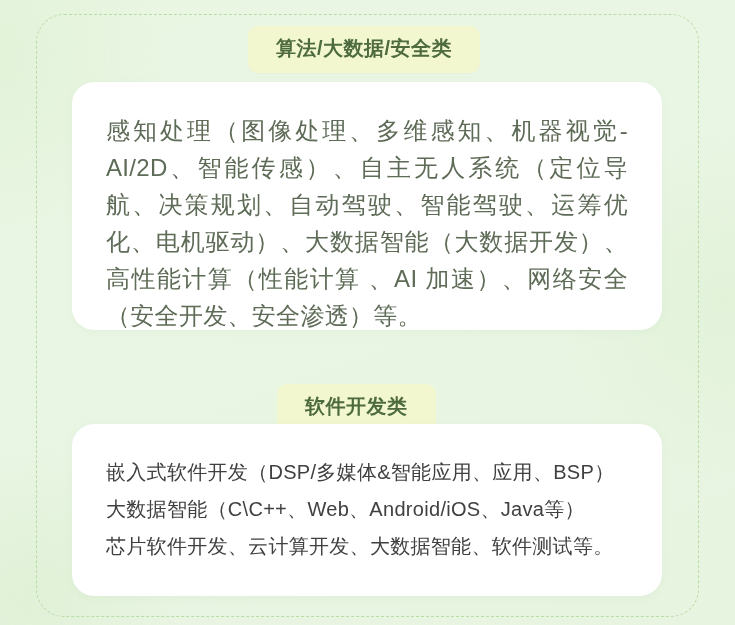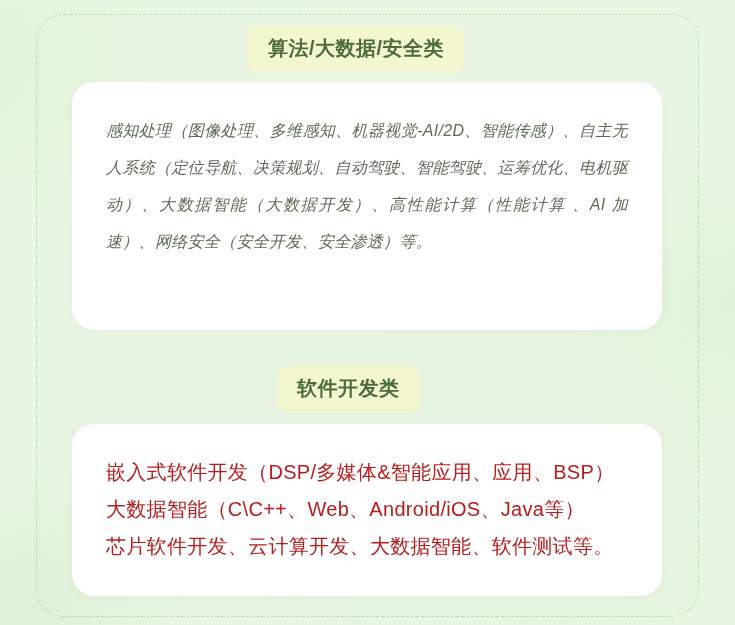--- a/index.html
+++ b/index.html
@@ -60,30 +60,30 @@
     left: 0; top: 0;
     width: 735px;
     height: 625px;
   }
 
   
   .pill {
     position: absolute;
     background: #f2f7cf;
     border-radius: 10px;
-    padding: 9px 20px 11px;
+    padding: 9px 28px 11px;
     font-size: 20px;
     font-weight: bold;
     color: #4e6b3f;
     letter-spacing: 0.5px;
     white-space: nowrap;
     box-shadow: 0 1px 0 rgba(0,0,0,0.02);
   }
   .pill-1 { left: 248px; top: 26px; }
-  .pill-2 { left: 277px; top: 366px; }
+  .pill-2 { left: 277px; top: 384px; }
 
   
   .card {
     position: absolute;
     background: #ffffff;
     border-radius: 22px;
     box-sizing: border-box;
     box-shadow: 0 2px 10px rgba(110,150,100,0.06);
   }
   .card-1 {
@@ -94,31 +94,30 @@
     padding: 30px 34px;
   }
   .card-2 {
     left: 72px;
     top: 424px;
     width: 590px;
     height: 172px;
     padding: 30px 34px;
   }
   .body-text {
-    font-size: 16px;
+    font-size: 24px;
     line-height: 37px;
     color: #5e6b57;
     letter-spacing: 0.3px;
     text-align: justify;
-    font-style: italic;
   }
   .body-line {
     font-size: 20px;
     line-height: 37px;
-    color: #b91c1c;
+    color: #404040;
     letter-spacing: 0.3px;
     white-space: nowrap;
   }
 </style>
 </head>
 <body>
 
 <div id="page">
   <div class="blob blob-1"></div>
   <div class="blob blob-2"></div>

